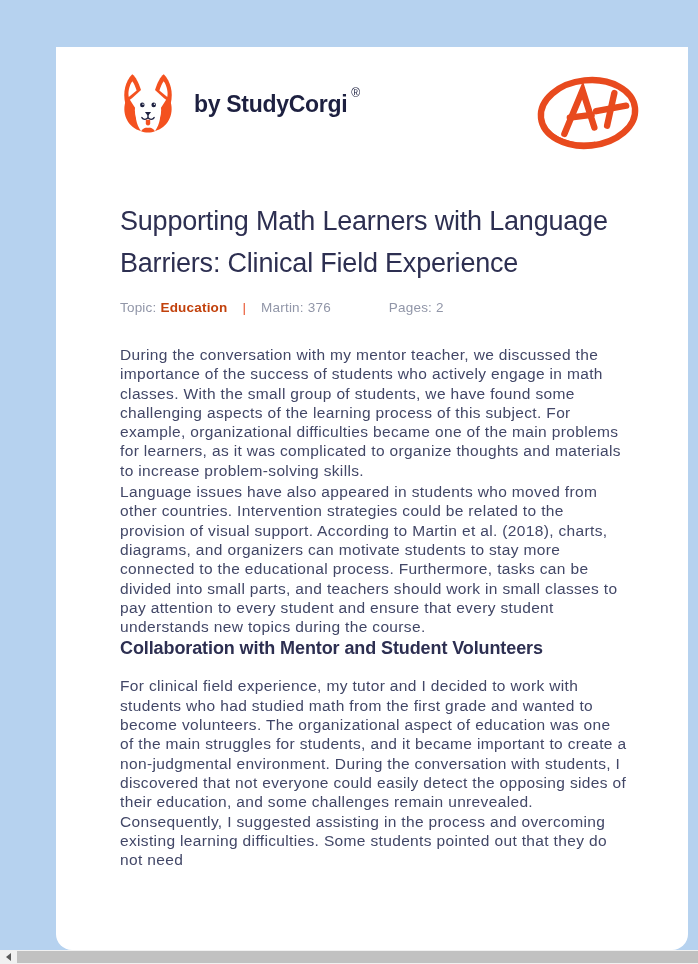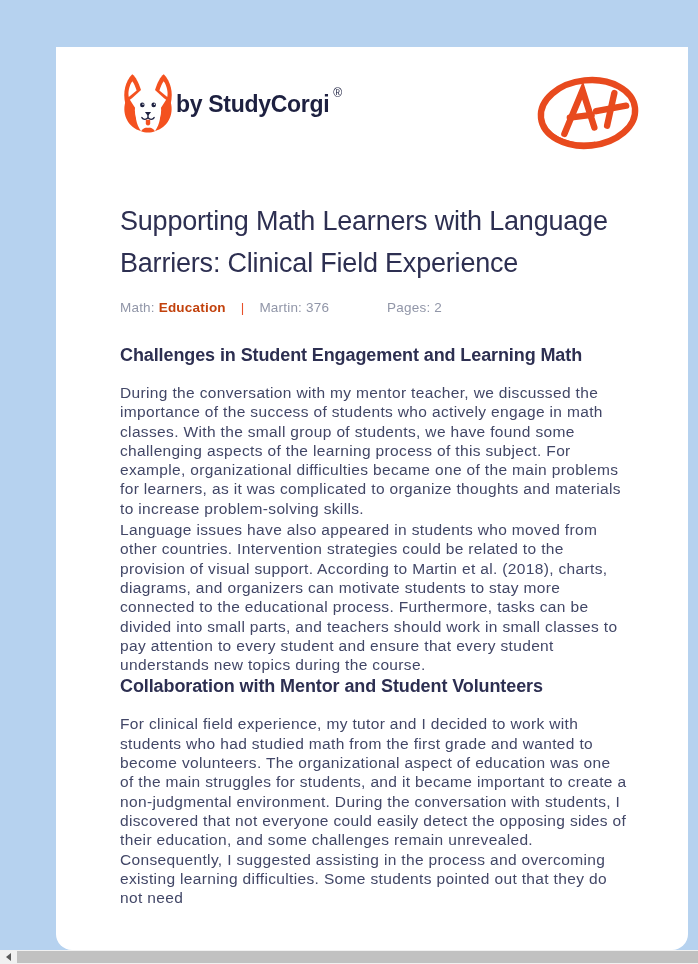--- a/index.html
+++ b/index.html
@@ -27,21 +27,21 @@
 
   
   .header-row {
     display: flex;
     justify-content: space-between;
     align-items: flex-start;
   }
   .brand {
     display: flex;
     align-items: center;
-    gap: 0;
+    gap: 18px;
   }
   .brand svg.corgi { width: 56px; height: 62px; display: block; }
   .brand-text {
     font-weight: bold;
     font-size: 23px;
     letter-spacing: -0.3px;
     color: #1d2040;
     display: flex;
     align-items: flex-start;
     line-height: 62px;
@@ -174,31 +174,30 @@
         <path d="M39 49 L63 46"></path>
         <path d="M88 22 L80 58"></path>
         <path d="M68 42 L101 36"></path>
       </g>
     </svg>
   </div>
 
   <h1 class="doc-title">Supporting Math Learners with Language Barriers: Clinical Field Experience</h1>
 
   <div class="meta">
-    <span>Math:</span>
+    <span>Topic:</span>
     <a href="#" class="topic-link">Education</a>
     <span class="sep">|</span>
     <span>Martin:</span>
     <span>376</span>
     <span class="pages-group">Pages:</span>
     <span>2</span>
   </div>
 
   <section>
-    <h2 class="section-heading">Challenges in Student Engagement and Learning Math</h2>
     <p class="section-body">During the conversation with my mentor teacher, we discussed the importance of the success of students who actively engage in math classes. With the small group of students, we have found some challenging aspects of the learning process of this subject. For example, organizational difficulties became one of the main problems for learners, as it was complicated to organize thoughts and materials to increase problem-solving skills.</p>
   </section>
 
   <section>
     <p class="section-body">Language issues have also appeared in students who moved from other countries. Intervention strategies could be related to the provision of visual support. According to Martin et al. (2018), charts, diagrams, and organizers can motivate students to stay more connected to the educational process. Furthermore, tasks can be divided into small parts, and teachers should work in small classes to pay attention to every student and ensure that every student understands new topics during the course.</p>
   </section>
 
   <section>
     <h2 class="section-heading">Collaboration with Mentor and Student Volunteers</h2>
     <p class="section-body">For clinical field experience, my tutor and I decided to work with students who had studied math from the first grade and wanted to become volunteers. The organizational aspect of education was one of the main struggles for students, and it became important to create a non-judgmental environment. During the conversation with students, I discovered that not everyone could easily detect the opposing sides of their education, and some challenges remain unrevealed. Consequently, I suggested assisting in the process and overcoming existing learning difficulties. Some students pointed out that they do not need</p>

